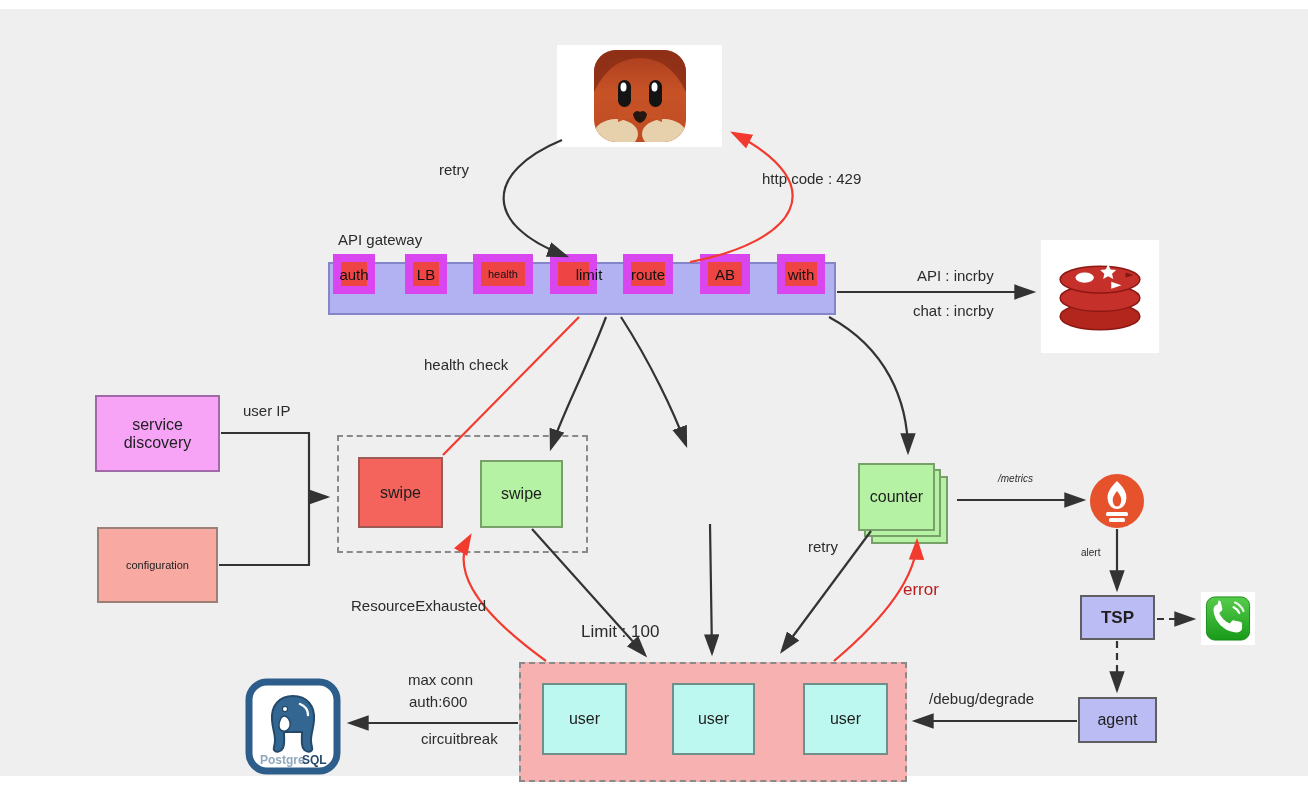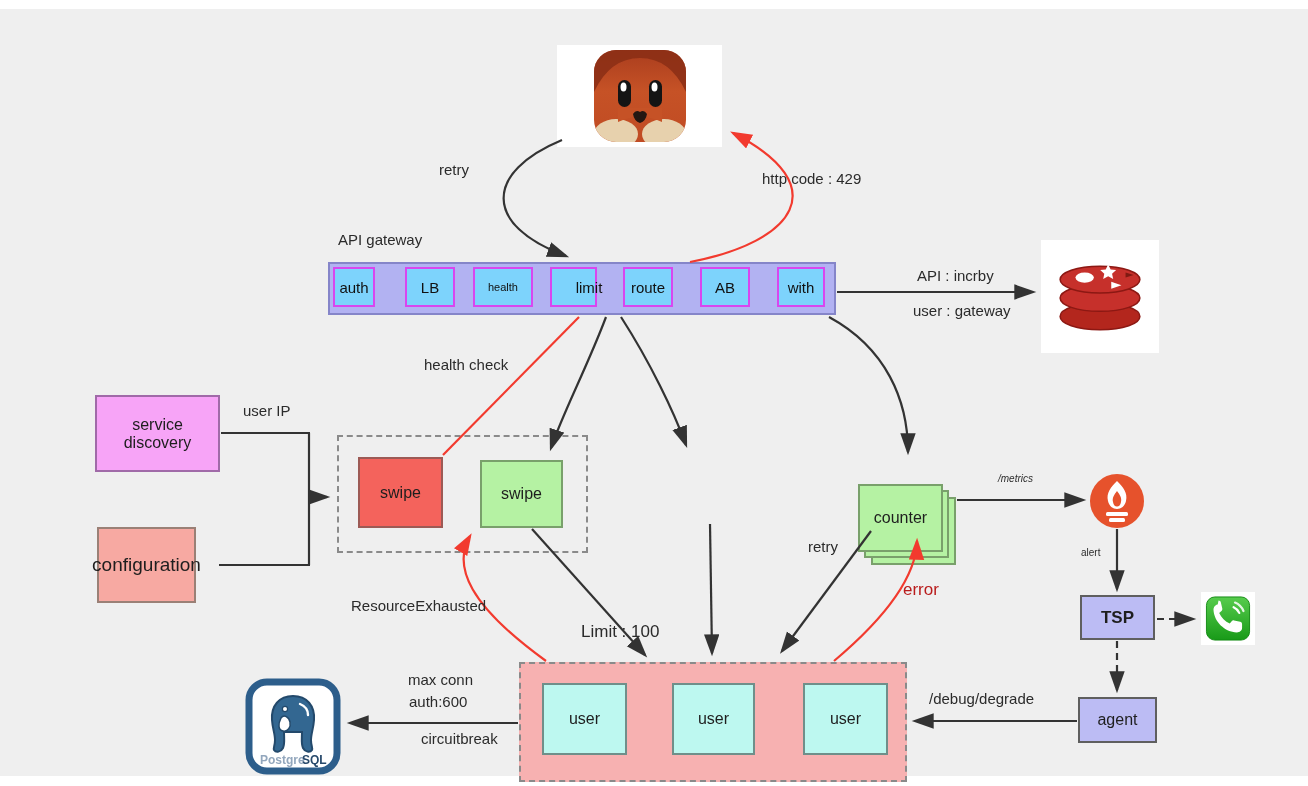--- a/index.html
+++ b/index.html
@@ -7,21 +7,21 @@
   #stage{position:relative;width:1308px;height:786px;background:#efefef;overflow:hidden;}
   .strip{position:absolute;left:0;width:1308px;background:#ffffff;}
   .lbl{position:absolute;font-size:15px;color:#2b2b2b;white-space:pre;line-height:1.15;}
   .lbl.small{font-size:10px;}
   .lbl.big{font-size:17px;}
   .lbl.red{color:#b91c1c;}
   .node{position:absolute;border:2px solid #7b7b7b;display:flex;align-items:center;justify-content:center;
         text-align:center;font-size:16px;color:#1e1e1e;box-sizing:border-box;}
   .gateway{position:absolute;left:328px;top:262px;width:508px;height:53px;background:#b2b2f2;
            border:2px solid #8585c9;box-sizing:border-box;}
-  .module{position:absolute;top:267px;height:40px;background:#7dd3fc;border:2px solid #d946ef;
+  .module{position:absolute;top:254px;height:40px;background:#ef4444;border:8px solid #d946ef;
           box-sizing:border-box;display:flex;align-items:center;justify-content:center;font-size:15px;color:#111;}
   .module.tiny{font-size:11px;}
   .dashedbox{position:absolute;border:2px dashed #8a8a8a;box-sizing:border-box;background:transparent;}
   .usercontainer{position:absolute;left:519px;top:662px;width:388px;height:120px;background:#f7b1b1;
                  border:2px dashed #8a8a8a;box-sizing:border-box;}
   .stack{position:absolute;}
   .stack .layer{position:absolute;width:100%;height:100%;background:#b5f2a3;border:2px solid #79a06b;box-sizing:border-box;}
   .stack .front{position:absolute;left:0;top:0;width:100%;height:100%;background:#b5f2a3;border:2px solid #79a06b;
                 box-sizing:border-box;display:flex;align-items:center;justify-content:center;font-size:16px;color:#1e1e1e;}
   .whitecard{position:absolute;background:#ffffff;display:flex;align-items:center;justify-content:center;}
@@ -96,64 +96,64 @@
         <ellipse cx="33.5" cy="39" rx="3" ry="4.5" fill="#ffffff"></ellipse>
         <ellipse cx="64.5" cy="39" rx="3" ry="4.5" fill="#ffffff"></ellipse>
         <path d="M43,66 Q46,61 50,64 Q54,61 57,66 Q56,73 50,75 Q44,73 43,66 z" fill="#241712"></path>
       </g>
     </svg>
   </div>
 
   <div class="lbl lblz" style="left:338px;top:231px;">API gateway</div>
   <div class="gateway"></div>
   <div class="module" style="left:333px;width:42px;">auth</div>
-  <div class="module" style="left:405px;width:50px;">LB</div>
+  <div class="module" style="left:405px;width:42px;">LB</div>
   <div class="module tiny" style="left:473px;width:60px;">health</div>
   <div class="module" style="left:550px;width:47px;padding-left:31px;">limit</div>
   <div class="module" style="left:623px;width:50px;">route</div>
   <div class="module" style="left:700px;width:50px;">AB</div>
   <div class="module" style="left:777px;width:48px;">with</div>
 
   <div class="whitecard" style="left:1041px;top:240px;width:118px;height:113px;">
     <svg width="92" height="92" viewBox="0 0 90 90">
       <g stroke="#8c1813" stroke-width="1.5">
         <path d="M6,64 C6,57 22,51 45,51 C68,51 84,57 84,64 C84,71 68,77 45,77 C22,77 6,71 6,64 z" fill="#b3261d"></path>
         <path d="M6,46 C6,39 22,33 45,33 C68,33 84,39 84,46 C84,53 68,59 45,59 C22,59 6,53 6,46 z" fill="#c6302b"></path>
         <path d="M6,28 C6,21 22,15 45,15 C68,15 84,21 84,28 C84,35 68,41 45,41 C22,41 6,35 6,28 z" fill="#c6302b"></path>
       </g>
       <ellipse cx="30" cy="26" rx="9" ry="5" fill="#ffffff"></ellipse>
       <path d="M53,13 l2.4,5 5.4,0.6 -4,3.6 1.1,5.3 -4.9-2.7 -4.9,2.7 1.1-5.3 -4-3.6 5.4-0.6 z" fill="#ffffff"></path>
       <path d="M56,30 l10,3.5 -10,3.5 z" fill="#ffffff"></path>
       <path d="M70,21 l8,2.5 -8,2.5 z" fill="#7e1a12"></path>
     </svg>
   </div>
   <div class="lbl lblz" style="left:917px;top:267px;">API : incrby</div>
-  <div class="lbl lblz" style="left:913px;top:302px;">user : gateway</div>
+  <div class="lbl lblz" style="left:913px;top:302px;">chat : incrby</div>
 
   <div class="lbl lblz" style="left:439px;top:161px;">retry</div>
   <div class="lbl lblz" style="left:762px;top:170px;">http code : 429</div>
 
   <div class="node" style="left:95px;top:395px;width:125px;height:77px;background:#f7a4f7;border-color:#a06aa8;">
     <span style="width:90px;white-space:normal;">service discovery</span>
   </div>
-  <div class="node" style="left:97px;top:527px;width:99px;height:76px;background:#f7a9a2;border-color:#9a8076;font-size:19px;">
+  <div class="node" style="left:97px;top:527px;width:121px;height:76px;background:#f7a9a2;border-color:#9a8076;font-size:11px;">
     <span>configuration</span>
   </div>
   <div class="lbl lblz" style="left:243px;top:402px;">user IP</div>
 
   <div class="dashedbox" style="left:337px;top:435px;width:251px;height:118px;"></div>
   <div class="node" style="left:358px;top:457px;width:85px;height:71px;background:#f4635c;border-color:#9c5a55;">
     <span>swipe</span>
   </div>
   <div class="node" style="left:480px;top:460px;width:83px;height:68px;background:#b5f2a3;border-color:#79a06b;">
     <span>swipe</span>
   </div>
   <div class="lbl lblz" style="left:424px;top:356px;">health check</div>
 
-  <div class="stack" style="left:858px;top:484px;width:85px;height:68px;">
+  <div class="stack" style="left:858px;top:463px;width:77px;height:68px;">
     <div class="layer" style="left:13px;top:13px;"></div>
     <div class="layer" style="left:6px;top:6px;"></div>
     <div class="front">
       <span>counter</span>
     </div>
   </div>
   <div class="lbl lblz" style="left:808px;top:538px;">retry</div>
   <div class="lbl lblz big red" style="left:903px;top:580px;">error</div>
   <div class="lbl lblz" style="left:351px;top:597px;">ResourceExhausted</div>
 

